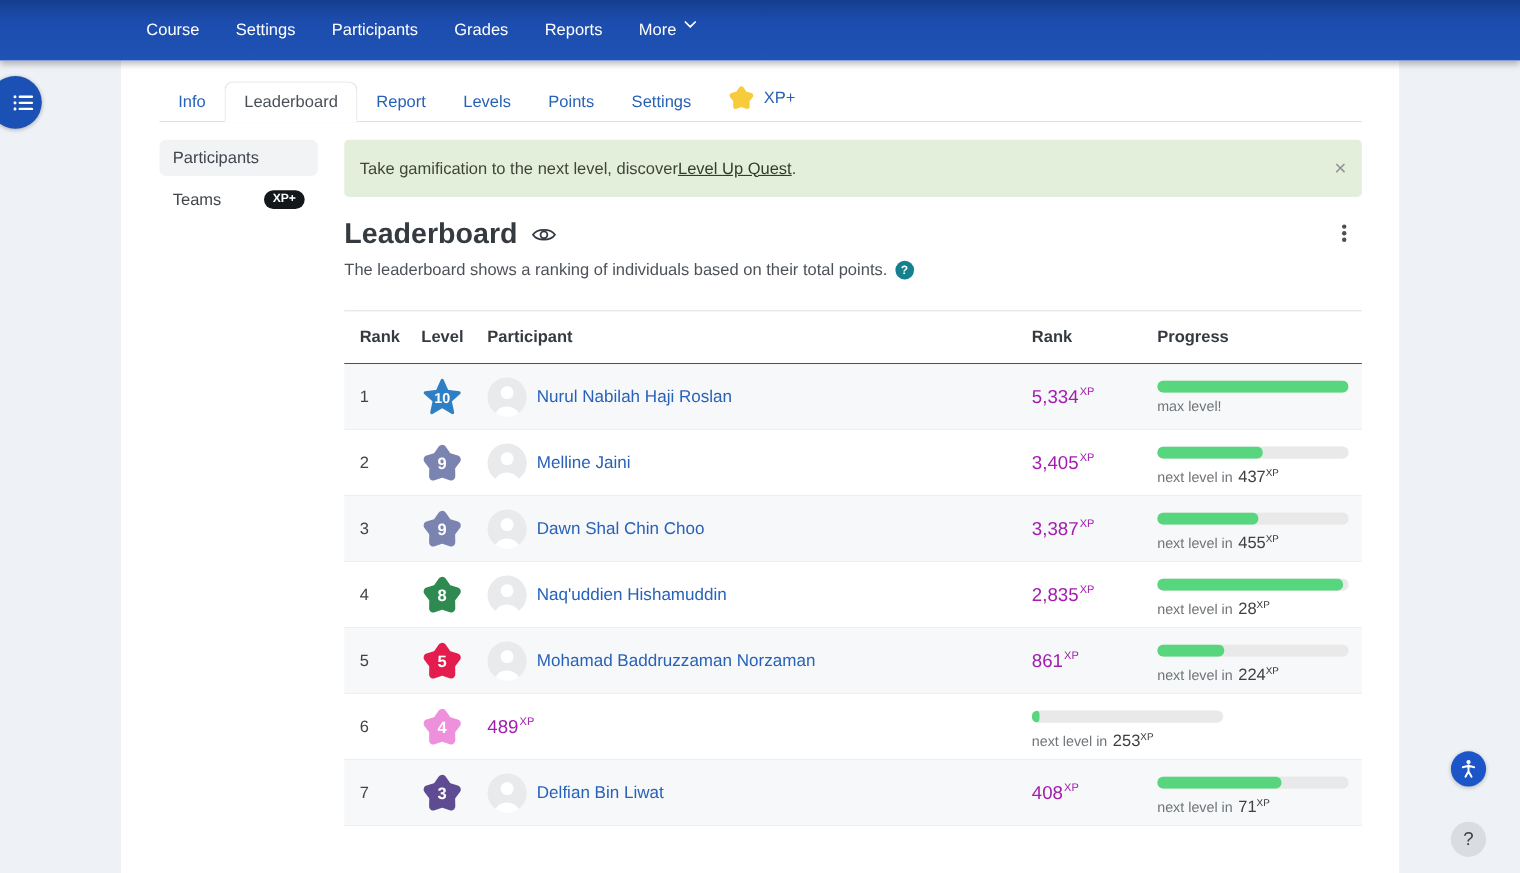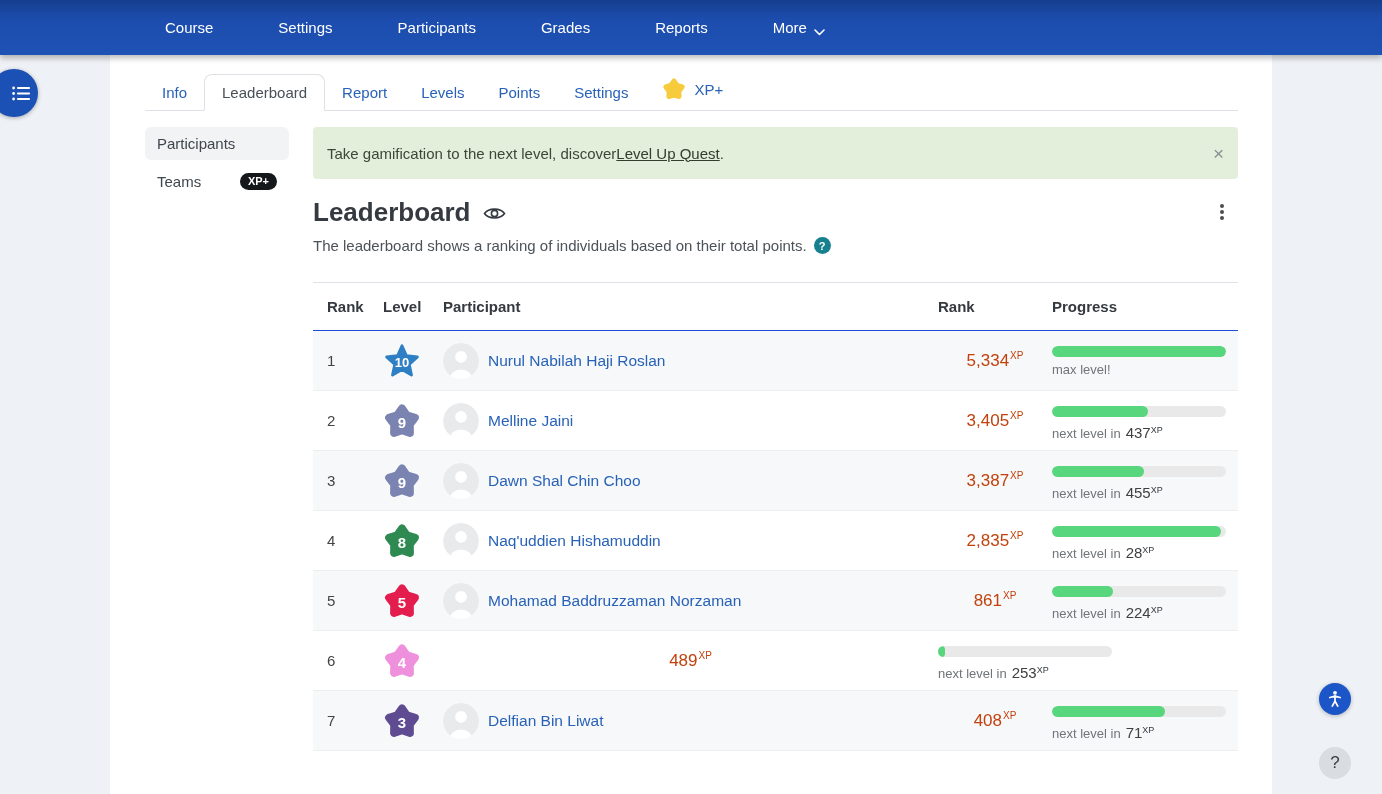--- a/index.html
+++ b/index.html
@@ -5,21 +5,21 @@
   * { margin:0; padding:0; box-sizing:border-box; }
   html,body { width:1382px; height:794px; }
   body { font-family:"Liberation Sans", sans-serif; background:#eef1f5; }
   .screen { position:relative; width:1382px; height:794px; overflow:hidden; background:#eef1f5; }
 
   
   .navbar { position:absolute; left:0; top:0; width:1382px; height:55px;
     background:linear-gradient(180deg,#153e8e 0%,#1c4dae 35%,#1e52b4 100%);
     box-shadow:0 3px 6px rgba(0,0,0,.28); z-index:5; }
   .nav-items { display:flex; column-gap:33px; padding-left:133px; height:55px; align-items:center; }
-  .nav-item { color:#fff; font-size:15px; font-weight:500; cursor:pointer; display:flex; align-items:flex-end; white-space:nowrap;margin-left:32px; }
+  .nav-item { color:#fff; font-size:15px; font-weight:500; cursor:pointer; display:flex; align-items:flex-start; white-space:nowrap; }
   .nav-item svg { margin-left:7px; }
 
   
   .drawer-toggle { position:absolute; left:-10px; top:69px; width:48px; height:48px; border-radius:50%;
     background:#1b50b4; border:none; z-index:6; cursor:pointer; box-shadow:0 1px 4px rgba(0,0,0,.3);
     display:flex; align-items:center; justify-content:center; padding-left:14px; }
 
   
   .card { position:absolute; left:110px; top:55px; width:1162px; height:739px; background:#fff; padding:0 34px 0 35px; }
 
@@ -67,21 +67,21 @@
   .trow.striped { background:#f7f8f9; }
 
   .c-rank { font-size:15px; color:#444; }
   .star-wrap { position:relative; width:38px; height:38px; display:block; }
   .star-wrap svg { position:absolute; inset:0; }
   .star-num { position:absolute; left:0; right:0; top:53%; transform:translateY(-50%); text-align:center;
     color:#fff; font-weight:700; font-size:15px; }
   .c-part { display:flex; align-items:center; }
   .avatar { width:36px; height:36px; border-radius:50%; flex:0 0 36px; }
   .pname { margin-left:9px; font-size:15.5px; color:#2862b8; text-decoration:none; cursor:pointer; }
-  .c-total { font-size:17px; color:#c2410c;text-align:center; }
+  .c-total { font-size:17px; color:#a21caf; }
   .c-total sup { font-size:10px; margin-left:1px; }
   .c-prog { align-self:stretch; display:flex; flex-direction:column; padding-top:15px; }
   .bar { width:174px; height:11px; border-radius:6px; background:#e9e9e9; overflow:hidden; display:block; }
   .fill { display:block; height:11px; border-radius:6px; background:#58d67e; }
   .plabel { margin-top:5px; text-align:left; font-size:13px; color:#6f7579; line-height:16px; }
   .pprefix { margin-right:5px; }
   .pnum { font-size:15px; color:#404040; }
   .psup { font-size:9px; color:#343a40; }
 
   

